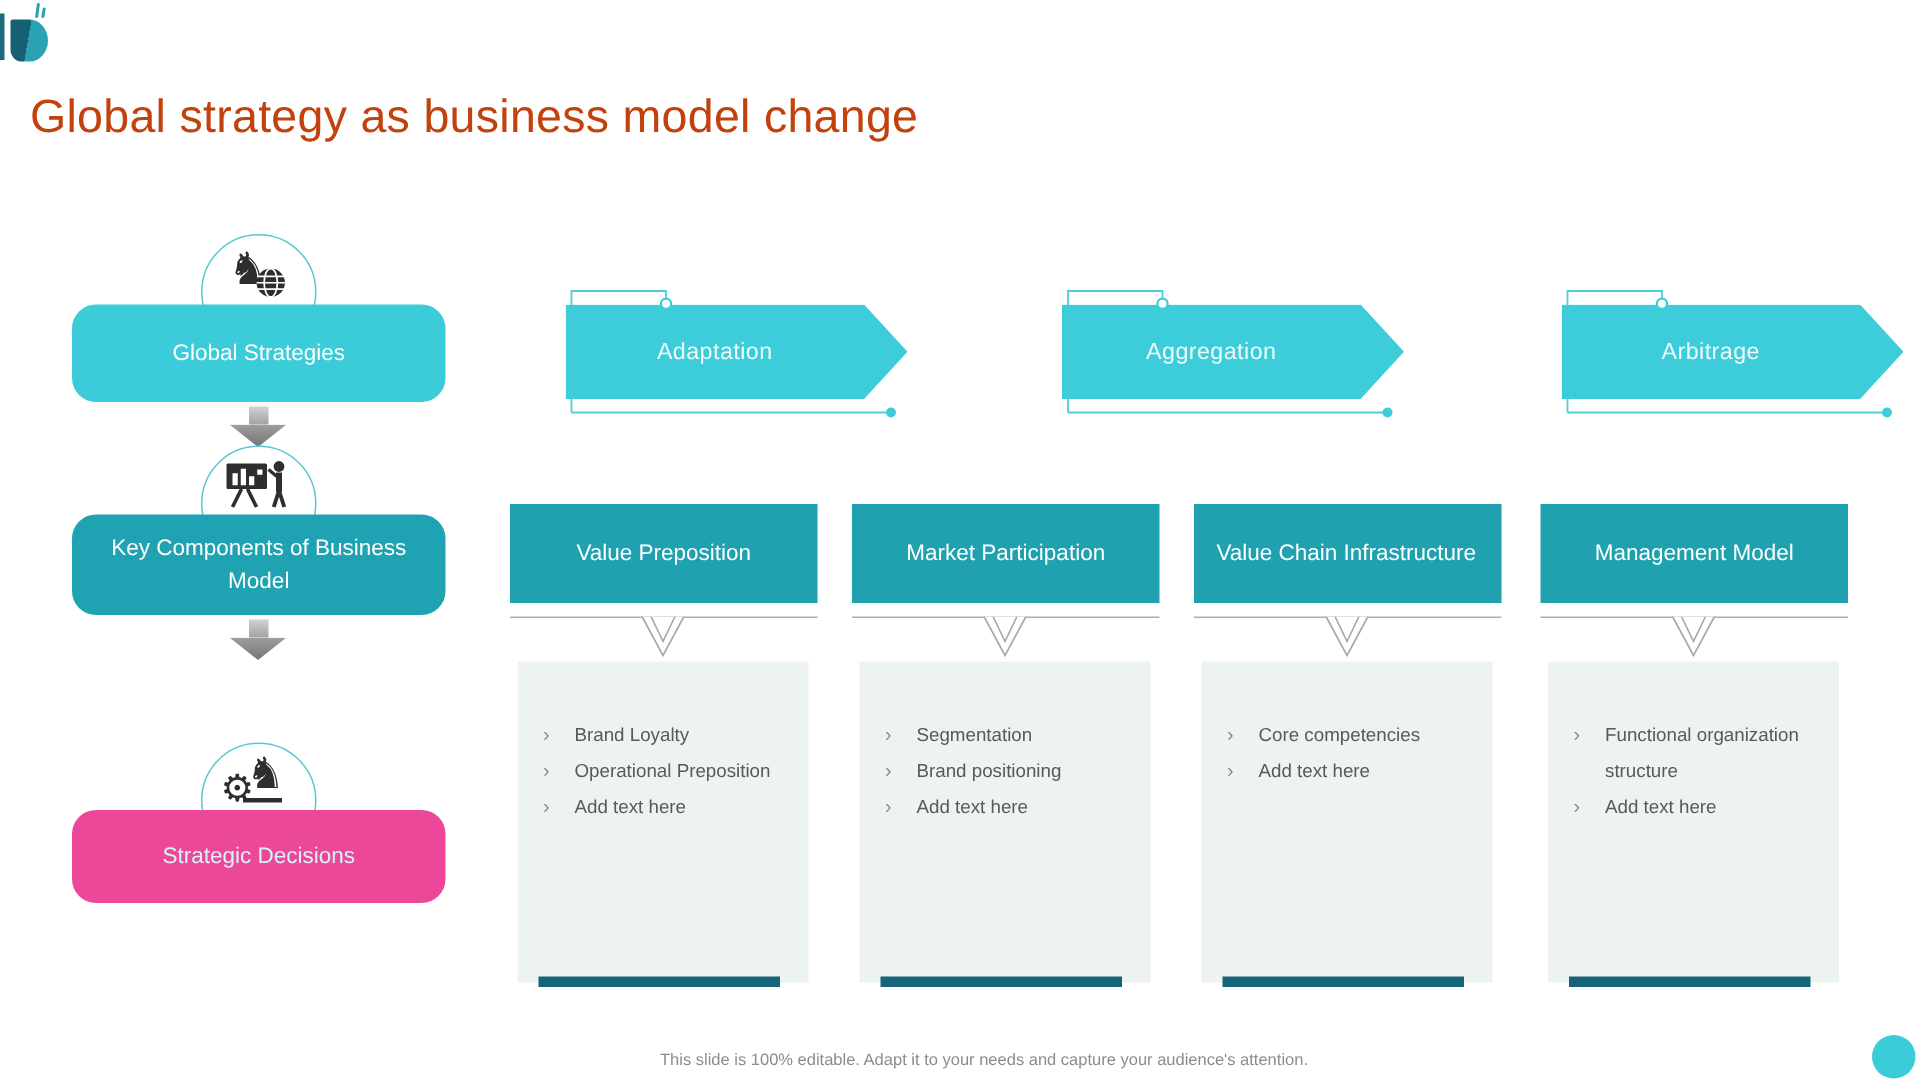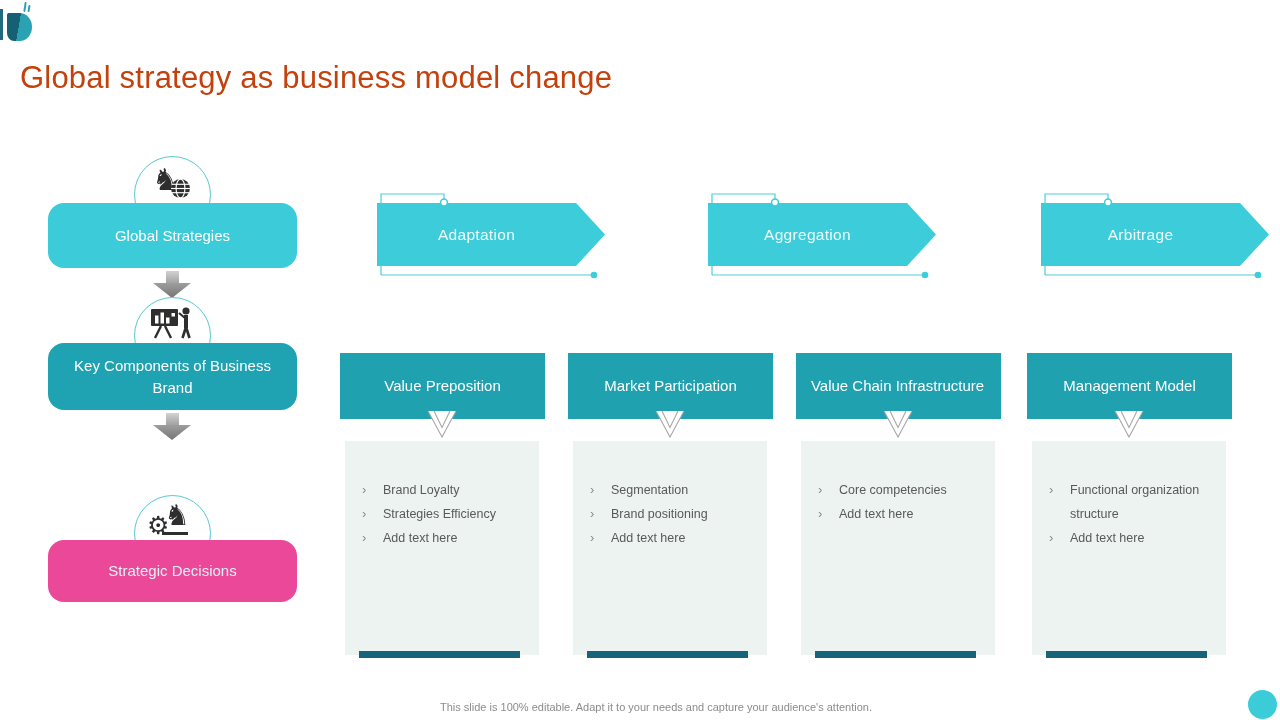--- a/index.html
+++ b/index.html
@@ -38,21 +38,21 @@
   
   .banner-group { position:absolute; top:190px; width:240px; height:94px;margin-left:36px; }
   .banner-layer { position:absolute; left:0; top:0; }
   .banner-arrow { position:absolute; left:0; top:13px; width:228px; height:63px; background:#3dccd9; z-index:1;
     clip-path:polygon(0 0, 87.3% 0, 100% 50%, 87.3% 100%, 0 100%);
     display:flex; align-items:center; justify-content:center;
     color:#eefcfd; font-size:15.5px; letter-spacing:.3px; padding-right:29px; box-sizing:border-box; }
   .banner-lines { z-index:0; } .banner-dots { z-index:2; }
 
   
-  .comp-header { position:absolute; top:353px; height:66px; width:205px; background:#1fa1af; z-index:1;
+  .comp-header { position:absolute; top:336px; height:66px; width:205px; background:#1fa1af; z-index:1;
     color:#ffffff; display:flex; align-items:center; justify-content:center; text-align:left;
     font-size:15px; line-height:1.5; padding:0 14px; box-sizing:border-box; }
   .comp-underline { position:absolute; top:411px; width:205px; height:1px; background:#aeaeae; }
   .comp-chevron { position:absolute; top:411px; width:30px; height:28px; z-index:2; }
   .panel { position:absolute; top:441px; width:194px; height:214px; background:#edf3f1; }
   .panel ul { list-style:none; margin:0; padding:37px 8px 0 17px; }
   .panel li { display:flex; font-size:12.5px; color:#595959; line-height:24px; }
   .panel .marker { flex:0 0 21px; color:#8a8a8a; font-size:13px; }
   .panel-bar { position:absolute; left:14px; right:19px; bottom:-3px; height:7px; background:#17637a; }
 
@@ -97,21 +97,21 @@
       <rect x="21.5" y="7" width="3.5" height="3.5" fill="#fff"></rect>
       <line x1="11" y1="20" x2="5" y2="32" stroke="#2e2e2e" stroke-width="2.4"></line>
       <line x1="15" y1="20" x2="21" y2="32" stroke="#2e2e2e" stroke-width="2.4"></line>
       <circle cx="36" cy="5" r="3.6" fill="#2e2e2e"></circle>
       <line x1="36" y1="9" x2="36" y2="22" stroke="#2e2e2e" stroke-width="4"></line>
       <line x1="35" y1="12" x2="29" y2="7" stroke="#2e2e2e" stroke-width="2.2"></line>
       <line x1="36" y1="21" x2="32.5" y2="32" stroke="#2e2e2e" stroke-width="2.6"></line>
       <line x1="36" y1="21" x2="39.5" y2="32" stroke="#2e2e2e" stroke-width="2.6"></line>
     </svg>
   </div>
-  <div class="flow-box teal" style="top:343px; height:67px;">Key Components of Business Brand</div>
+  <div class="flow-box teal" style="top:343px; height:67px;">Key Components of Business Model</div>
   <div class="down-arrow" style="top:413px;">
     <div class="stem"></div>
       <div class="head"></div>
   </div>
 
   <div class="flow-circle" style="top:495px;">
     <span class="glyph" style="left:12px; top:17px; font-size:25px;">⚙</span>
     <span class="glyph" style="left:29px; top:5px; font-size:29px;">♞</span>
     <div style="position:absolute; left:27px; top:36px; width:26px; height:3px; background:#2e2e2e;"></div>
   </div>
@@ -158,21 +158,21 @@
     <path d="M7 0 L15 16.5 L23 0" fill="none" stroke="#a8a8a8" stroke-width="1.1"></path>
   </svg>
   <div class="panel" style="left:345px;">
     <ul>
       <li>
           <span class="marker">›</span>
           <span>Brand Loyalty</span>
         </li>
       <li>
           <span class="marker">›</span>
-          <span>Strategies Efficiency</span>
+          <span>Operational Preposition</span>
         </li>
       <li>
           <span class="marker">›</span>
           <span>Add text here</span>
         </li>
     </ul>
     <div class="panel-bar"></div>
   </div>
 
   <div class="comp-header" style="left:568px;">Market Participation</div>

